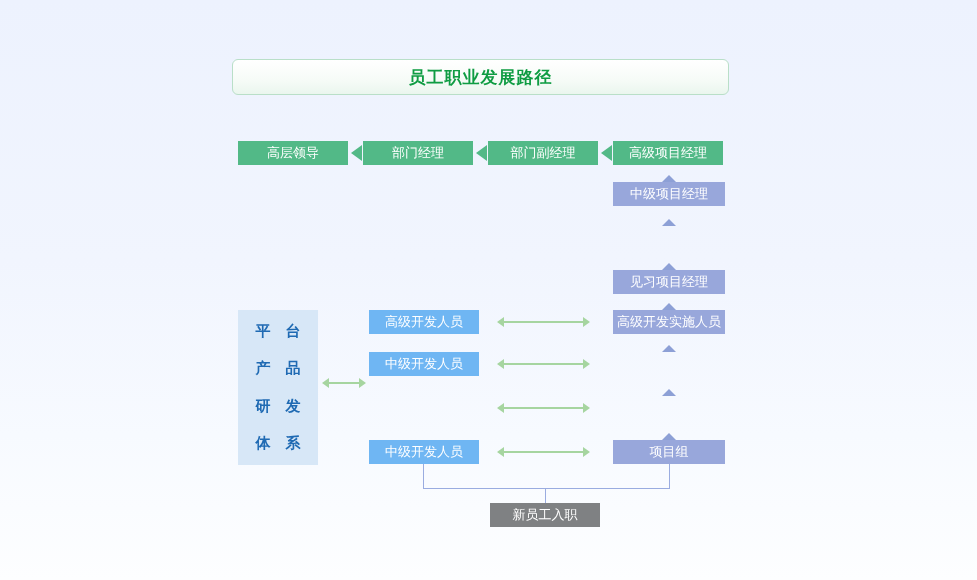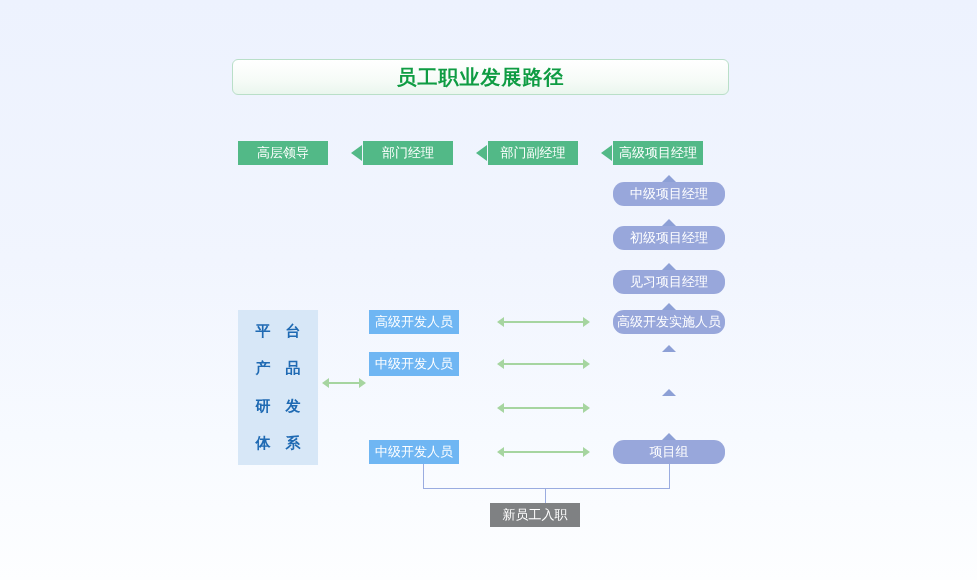--- a/index.html
+++ b/index.html
@@ -13,30 +13,30 @@
     background:linear-gradient(180deg,#edf2fe 0%,#f1f5fe 45%,#f7faff 75%,#fdfeff 100%);
     overflow:hidden;
   }
   .title-box{
     position:absolute;left:232px;top:59px;width:495px;height:34px;
     border:1px solid #b9dfc8;border-radius:6px;
     background:linear-gradient(180deg,#ffffff 0%,#f6fbf7 60%,#eaf6ee 100%);
     display:flex;align-items:center;justify-content:center;
   }
   .title-box span{
-    color:#0f9c43;font-size:20px;font-weight:bold;letter-spacing:1px;
+    color:#0f9c43;font-size:17px;font-weight:bold;letter-spacing:1px;
   }
   .node{
-    position:absolute;height:24px;width:90px;
+    position:absolute;height:24px;width:110px;
     display:flex;align-items:center;justify-content:center;
     color:#ffffff;font-size:13px;white-space:nowrap;
   }
   .green{background:#52b987;}
   .sky{background:#6fb6f3;}
-  .peri{background:#98a7db;width:112px;border-radius:11px;}
+  .peri{background:#98a7db;width:112px;}
   .gray{background:#7f8183;}
   .larrow{
     position:absolute;width:0;height:0;top:145px;
     border-top:8px solid transparent;
     border-bottom:8px solid transparent;
     border-right:11px solid #52b987;
   }
   .uparrow{
     position:absolute;width:0;height:0;left:662px;
     border-left:7px solid transparent;
@@ -76,21 +76,20 @@
   <div class="larrow" style="left:351px"></div>
   <div class="node green" style="left:363px;top:141px">部门经理</div>
   <div class="larrow" style="left:476px"></div>
   <div class="node green" style="left:488px;top:141px">部门副经理</div>
   <div class="larrow" style="left:601px"></div>
   <div class="node green" style="left:613px;top:141px">高级项目经理</div>
 
   <div class="uparrow" style="top:175px"></div>
   <div class="node peri" style="left:613px;top:182px">中级项目经理</div>
   <div class="uparrow" style="top:219px"></div>
-  <div class="node peri" style="left:613px;top:226px">初级项目经理</div>
   <div class="uparrow" style="top:263px"></div>
   <div class="node peri" style="left:613px;top:270px">见习项目经理</div>
   <div class="uparrow" style="top:303px"></div>
   <div class="node peri" style="left:613px;top:310px">高级开发实施人员</div>
   <div class="uparrow" style="top:345px"></div>
   <div class="uparrow" style="top:389px"></div>
   <div class="uparrow" style="top:433px"></div>
   <div class="node peri" style="left:613px;top:440px">项目组</div>
 
   <div class="node sky" style="left:369px;top:352px">中级开发人员</div>

